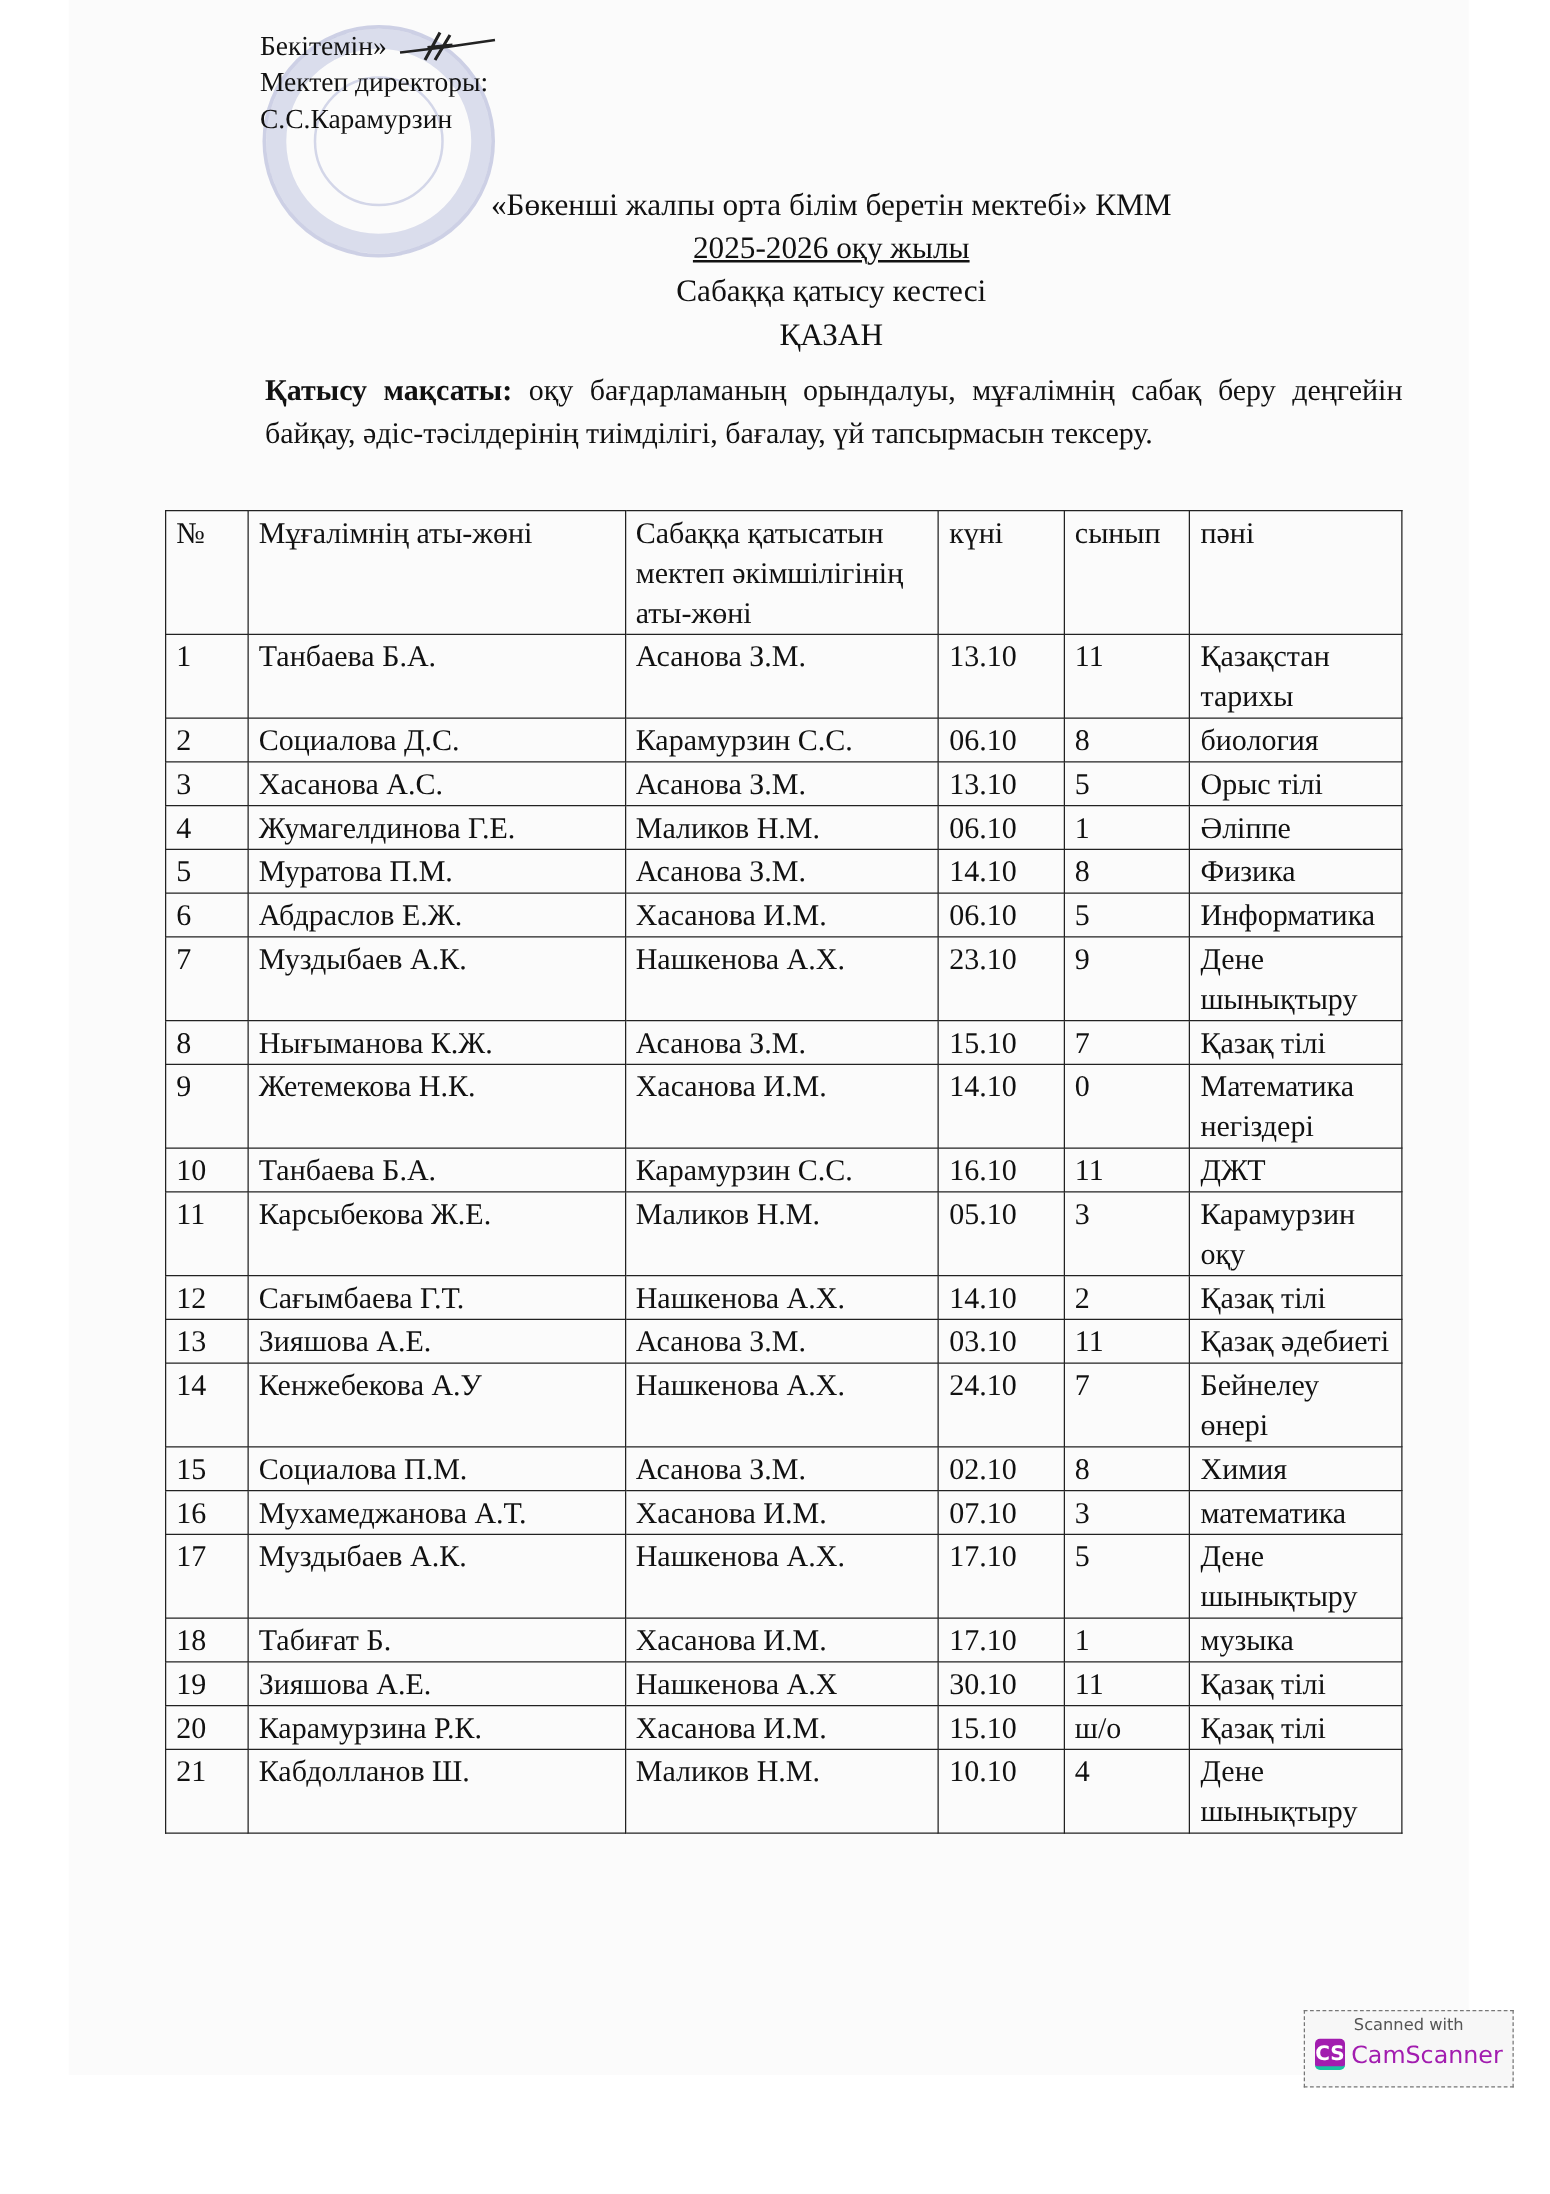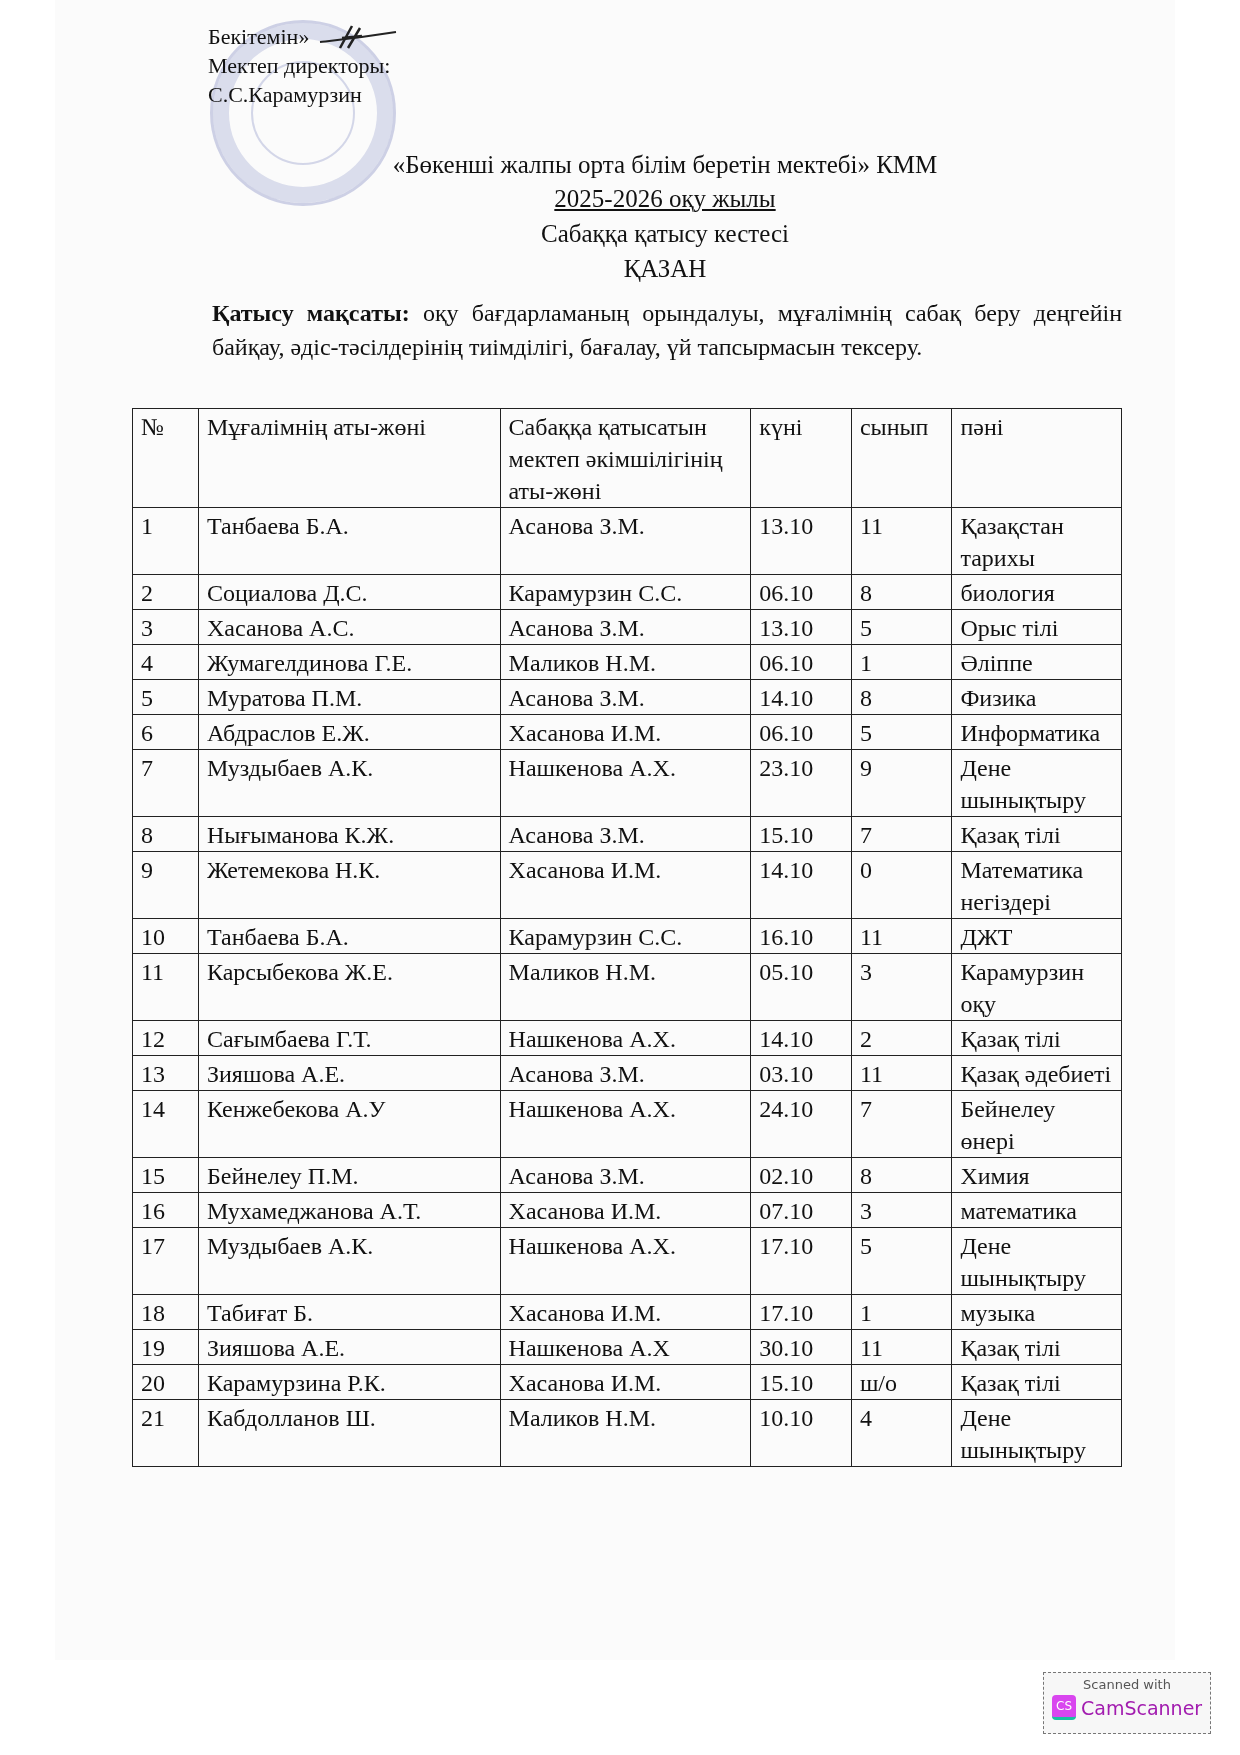--- a/index.html
+++ b/index.html
@@ -43,29 +43,29 @@
     border-collapse: collapse; font-size: 24px; line-height: 32px;
   }
   table.sched td, table.sched th {
     border: 1.5px solid #222; vertical-align: top; text-align: left;
     padding: 2px 8px 0 8px; font-weight: normal;
   }
   .c0 { width: 48px; } .c1 { width: 280px; } .c2 { width: 230px; }
   .c3 { width: 82px; } .c4 { width: 82px; margin-left: 24px; } .c5 { width: 150px; }
   .just { text-align: justify; }
   .camscanner {
-    position: absolute; left: 1043px; top: 1672px; width: 166px; height: 60px;
+    position: absolute; left: 1043px; top: 1608px; width: 166px; height: 60px;
     border: 1.5px dashed #777; background: #f7f7f7;
     font-family: "DejaVu Sans", sans-serif;
   }
   .cs-top { text-align: center; font-size: 13px; color: #555; margin-top: 4px; }
   .cs-row { display: flex; align-items: center; margin-left: 8px; margin-top: 3px; }
   .cs-logo {
-    width: 24px; height: 22px; background: #d946ef; color: #fff; border-radius: 4px;
-    font-size: 12px; font-weight: normal; display: flex; align-items: center; justify-content: center;
+    width: 24px; height: 22px; background: #a21caf; color: #fff; border-radius: 4px;
+    font-size: 16px; font-weight: bold; display: flex; align-items: center; justify-content: center;
     border-bottom: 3px solid #19c2a0;
   }
   .cs-name { font-size: 19px; color: #a21caf; margin-left: 5px; }
 </style>
 </head>
 <body>
 
 <div class="page-tint"></div>
 
 <div class="stamp">
@@ -210,21 +210,21 @@
       <tr>
         <td>14</td>
         <td>Кенжебекова А.У</td>
         <td>Нашкенова А.Х.</td>
         <td>24.10</td>
         <td>7</td>
         <td>Бейнелеу өнері</td>
       </tr>
       <tr>
         <td>15</td>
-        <td>Бейнелеу П.М.</td>
+        <td>Социалова П.М.</td>
         <td>Асанова З.М.</td>
         <td>02.10</td>
         <td>8</td>
         <td>Химия</td>
       </tr>
       <tr>
         <td>16</td>
         <td>Мухамеджанова А.Т.</td>
         <td>Хасанова И.М.</td>
         <td>07.10</td>

